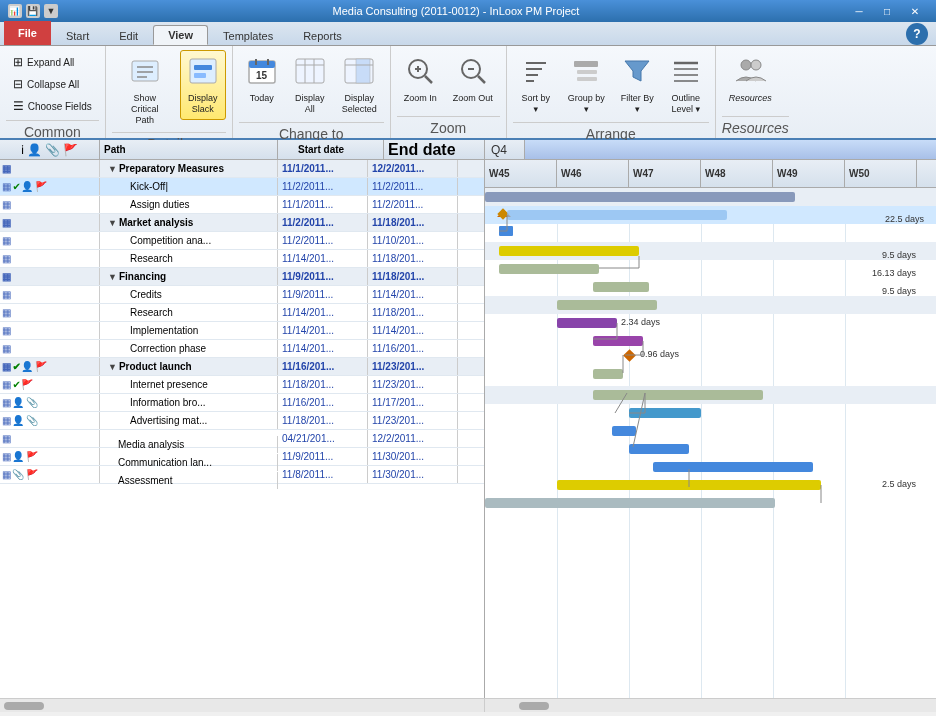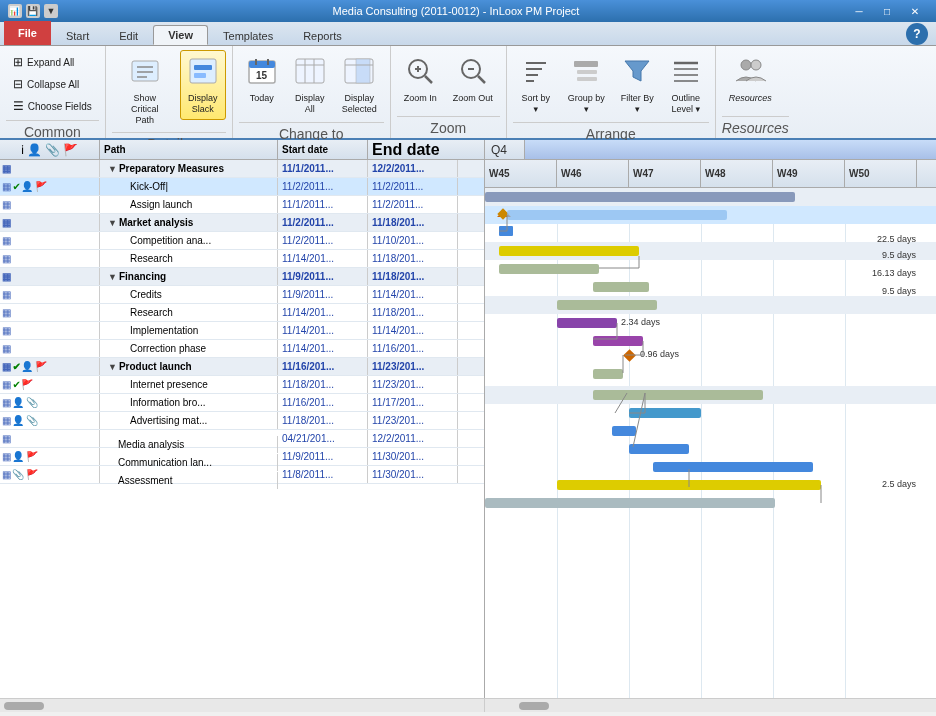--- a/index.html
+++ b/index.html
@@ -437,21 +437,21 @@
     <div class="gantt-left">
 
       <div style="display:flex; height:20px; border-bottom:1px solid #aaa; background:linear-gradient(to bottom,#e8eef5,#d5e0ec);">
         <div style="width:100px; border-right:1px solid #aaa; display:flex; align-items:center; justify-content:center; gap:3px;">
           <span style="font-size:12px;">ℹ</span>
           <span style="font-size:12px;">👤</span>
           <span style="font-size:12px;">📎</span>
           <span style="font-size:12px;">🚩</span>
         </div>
         <div style="width:178px; border-right:1px solid #aaa; display:flex; align-items:center; padding:0 4px; font-size:10px; font-weight:bold;">Path</div>
-        <div style="width:90px; border-right:1px solid #aaa; display:flex; align-items:center; padding:6px 4px; font-size:10px; font-weight:bold;">Start date</div>
+        <div style="width:90px; border-right:1px solid #aaa; display:flex; align-items:center; padding:6px 4px; font-size:10px; font-weight:bold;margin-left:16px;">Start date</div>
         <div style="width:90px; display:flex; align-items:center; padding:0 4px; font-size:16px; font-weight:bold;">End date</div>
       </div>
 
       <div style="flex:1; overflow:hidden;">
 
         <div class="gantt-row group">
           <div class="row-icons">
             <span style="font-size:10px;color:#4466bb;">▦</span>
           </div>
           <div class="row-name bold" style="padding-left:8px;">
@@ -471,21 +471,21 @@
           </div>
           <div class="row-name indent2">Kick-Off|</div>
           <div class="row-date">11/2/2011...</div>
           <div class="row-date">11/2/2011...</div>
         </div>
 
         <div class="gantt-row">
           <div class="row-icons">
             <span style="font-size:10px;color:#4466bb;">▦</span>
           </div>
-          <div class="row-name indent2">Assign launch</div>
+          <div class="row-name indent2">Assign duties</div>
           <div class="row-date">11/1/2011...</div>
           <div class="row-date">11/2/2011...</div>
         </div>
 
         <div class="gantt-row group">
           <div class="row-icons">
             <span style="font-size:10px;color:#4466bb;">▦</span>
           </div>
           <div class="row-name bold" style="padding-left:8px;">
             <span class="collapse-btn">▼</span>
@@ -672,21 +672,21 @@
         <div style="position:absolute;top:108px;left:0;right:0;height:18px;background:#e8eef5;"></div>
         <div style="position:absolute;top:198px;left:0;right:0;height:18px;background:#e8eef5;"></div>
 
         <div style="position:absolute;top:4px;left:0px;width:310px;height:10px;background:#8899bb;border-radius:2px;"></div>
 
         <div style="position:absolute;top:22px;left:12px;width:0;height:0;border:7px solid transparent;border-bottom:7px solid #cc6600;transform:translateY(-7px)rotate(0deg);">
           
         </div>
         <div style="position:absolute;top:22px;left:14px;width:8px;height:8px;background:#cc8800;transform:rotate(45deg);"></div>
         <div style="position:absolute;top:22px;left:22px;width:220px;height:10px;background:#88bbee;border-radius:2px;opacity:0.7;"></div>
-        <div style="position:absolute;top:26px;right:20px;font-size:9px;color:#333;margin-top:20px;">22.5 days</div>
+        <div style="position:absolute;top:26px;right:12px;font-size:9px;color:#333;">22.5 days</div>
 
         <div style="position:absolute;top:38px;left:14px;width:14px;height:10px;background:#4488dd;border-radius:1px;"></div>
 
         <div style="position:absolute;top:58px;left:14px;width:140px;height:10px;background:#ddcc00;border-radius:2px;"></div>
         <div style="position:absolute;top:62px;right:20px;font-size:9px;color:#333;">9.5 days</div>
 
         <div style="position:absolute;top:76px;left:14px;width:100px;height:10px;background:#aabb99;border-radius:2px;"></div>
         <div style="position:absolute;top:80px;right:20px;font-size:9px;color:#333;">16.13 days</div>
 
         <div style="position:absolute;top:94px;left:108px;width:56px;height:10px;background:#aabb99;border-radius:2px;"></div>

